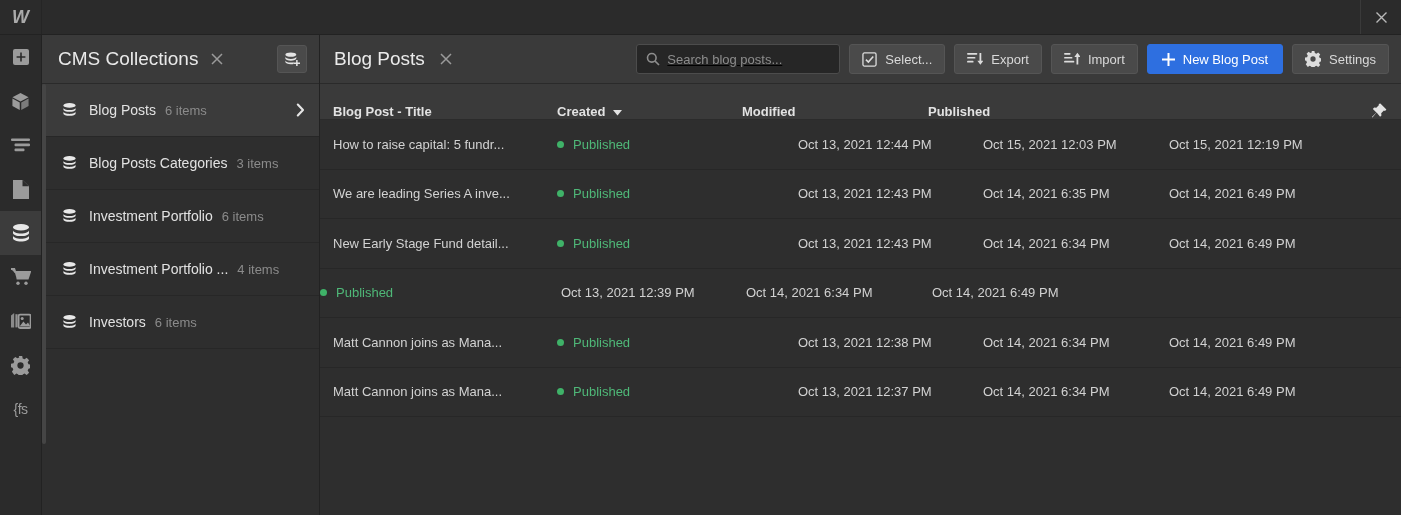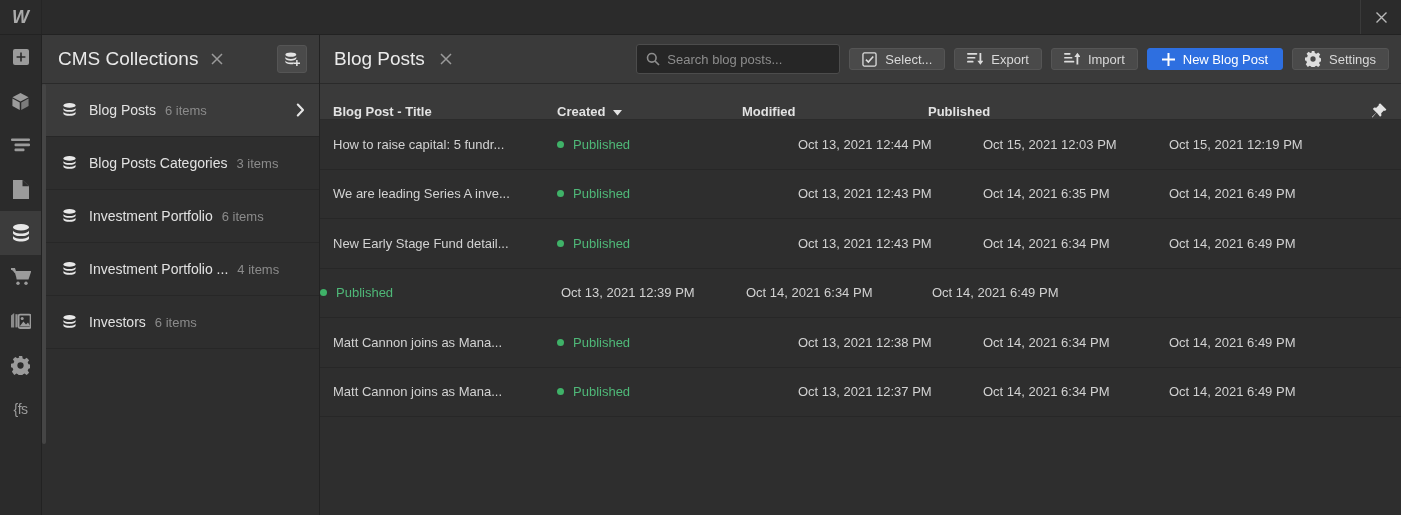--- a/index.html
+++ b/index.html
@@ -84,31 +84,31 @@
     height: 49px; flex: 0 0 49px; background: #3a3a3a;
     display: flex; align-items: center; padding: 0 12px 0 14px;
     border-bottom: 1px solid #2a2a2a;
   }
   .main-title { font-size: 19px; color: #eaeaea; }
   .main-head-x { margin-left: 14px; color: #9a9a9a; display: flex; }
   .head-tools { margin-left: auto; display: flex; align-items: center; gap: 9px; }
 
   .search-box {
     width: 204px; height: 30px; background: #262626; border: 1px solid #4c4c4c;
-    border-radius: 3px; display: flex; align-items: center; padding: 0 9px; gap: 7px;
+    border-radius: 3px; display: flex; align-items: center; padding: 0 9px; gap: 7px; text-decoration: underline;
   }
   .search-box svg { color: #8d8d8d; flex: 0 0 auto; }
   .search-box input {
     background: transparent; border: 0; outline: 0; color: #d6d6d6;
     font-size: 13px; font-family: "Liberation Sans", sans-serif; width: 100%;
   }
   .search-box input::placeholder { color: #8d8d8d; }
 
   .tbtn {
-    height: 22px; padding: 0 12px; border-radius: 3px;
+    height: 30px; padding: 0 12px; border-radius: 3px;
     background: #4a4a4a; border: 1px solid #555; color: #d9d9d9;
     font-size: 13px; display: flex; align-items: center; gap: 8px;
   }
   .tbtn svg { color: #dcdcdc; flex: 0 0 auto; }
   .tbtn.primary { background: #2e6fe0; border-color: #2e6fe0; color: #fff; font-weight: 400; padding: 0 14px; }
   .tbtn.primary svg { color: #fff; }
 
   
   .tbl-head {
     height: 36px; flex: 0 0 36px; display: flex; align-items: flex-end;

